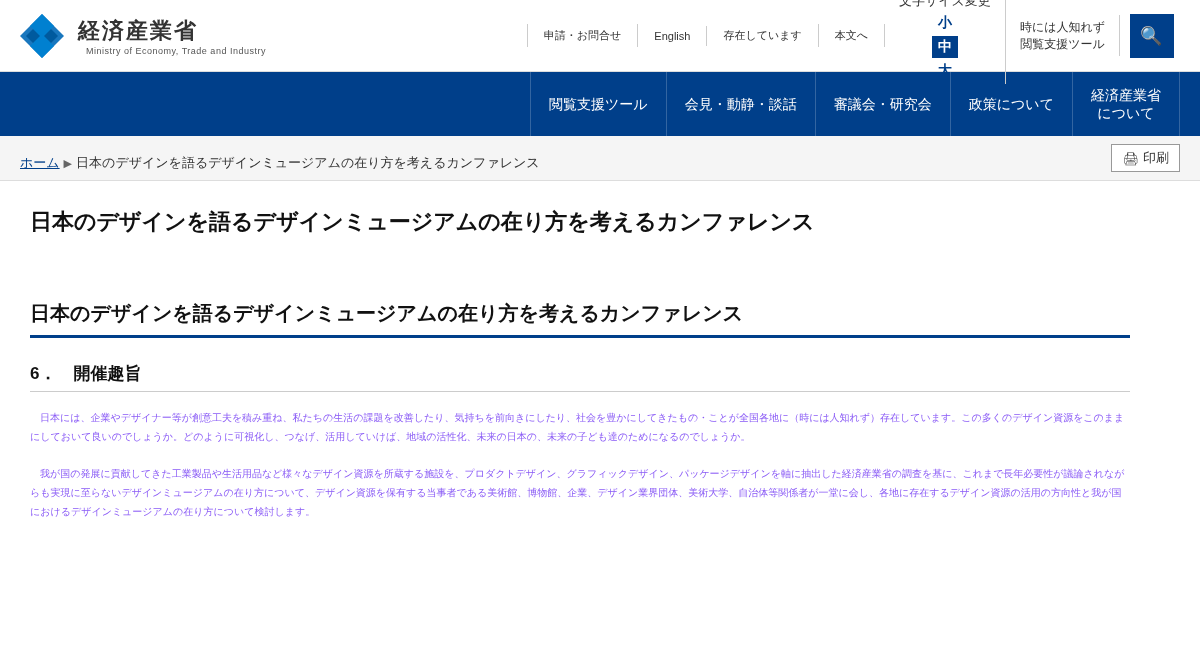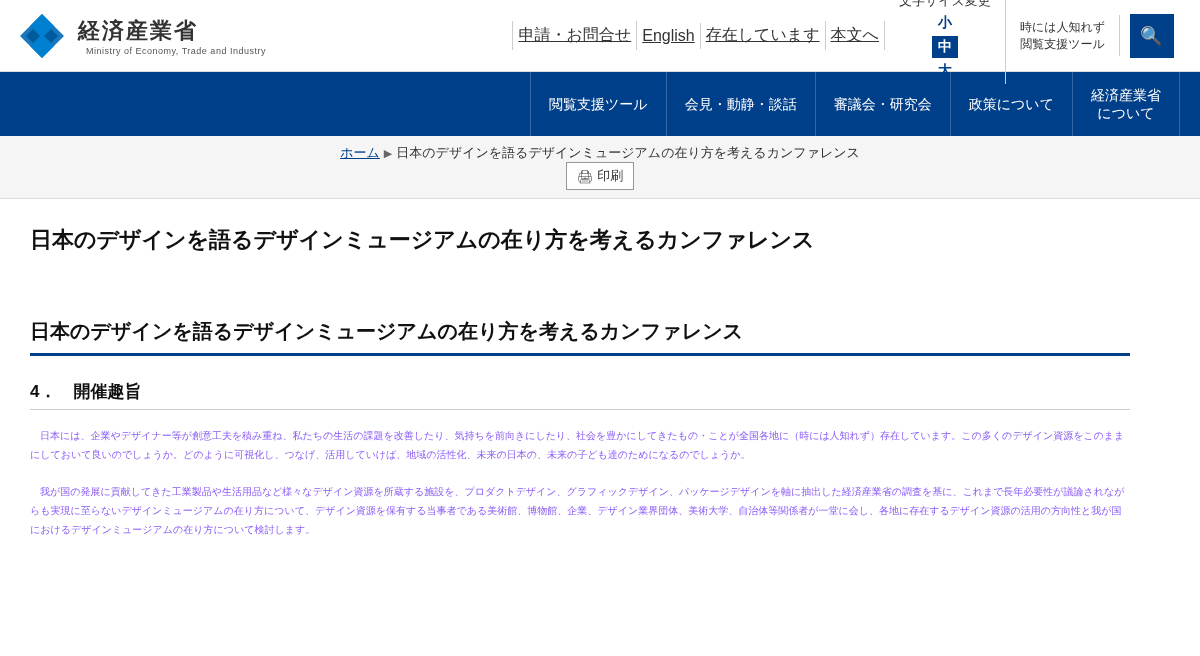--- a/index.html
+++ b/index.html
@@ -38,27 +38,26 @@
     }
     .header-nav-top {
       display: flex;
       align-items: center;
       gap: 0;
       flex: 1;
       justify-content: flex-end;
       padding-right: 10px;
     }
     .header-nav-top-item {
-      padding: 4px 5px;
-      font-size: 16px;
+      padding: 4px 16px;
+      font-size: 11px;
       color: #333;
       border-right: 1px solid #ccc;
       cursor: pointer;
       white-space: nowrap;
-      text-decoration: underline;
     }
     .header-nav-top-item:first-child {
       border-left: 1px solid #ccc;
     }
     .font-size-controls {
       display: flex;
       align-items: center;
       padding: 4px 14px;
       border-right: 1px solid #ccc;
       gap: 4px;
@@ -121,25 +120,24 @@
       line-height: 1.3;
     }
     .main-nav-item:last-child {
       border-right: 1px solid rgba(255,255,255,0.2);
     }
 
     
     .breadcrumb-bar {
       padding: 8px 20px;
       display: flex;
-      align-items: center;
+      align-items: flex-end;
       justify-content: space-between;
       background: #f5f5f5;
       border-bottom: 1px solid #ddd;
-      flex-direction: column;
     }
     .breadcrumb {
       display: flex;
       align-items: center;
       gap: 4px;
       font-size: 13px;
     }
     .breadcrumb-home {
       color: #003f8a;
       cursor: pointer;
@@ -269,19 +267,19 @@
     <span>印刷</span>
   </button>
 </div>
 
 <div class="main-content">
   <h1 class="page-title">日本のデザインを語るデザインミュージアムの在り方を考えるカンファレンス</h1>
 
   <div class="content-section">
     <h2 class="section-title-main">日本のデザインを語るデザインミュージアムの在り方を考えるカンファレンス</h2>
 
-    <h3 class="section-heading">4．　開催趣旨</h3>
+    <h3 class="section-heading">6．　開催趣旨</h3>
 
     <p class="section-paragraph">日本には、企業やデザイナー等が創意工夫を積み重ね、私たちの生活の課題を改善したり、気持ちを前向きにしたり、社会を豊かにしてきたもの・ことが全国各地に（時には人知れず）存在しています。この多くのデザイン資源をこのままにしておいて良いのでしょうか。どのように可視化し、つなげ、活用していけば、地域の活性化、未来の日本の、未来の子ども達のためになるのでしょうか。</p>
 
     <p class="section-paragraph">我が国の発展に貢献してきた工業製品や生活用品など様々なデザイン資源を所蔵する施設を、プロダクトデザイン、グラフィックデザイン、パッケージデザインを軸に抽出した経済産業省の調査を基に、これまで長年必要性が議論されながらも実現に至らないデザインミュージアムの在り方について、デザイン資源を保有する当事者である美術館、博物館、企業、デザイン業界団体、美術大学、自治体等関係者が一堂に会し、各地に存在するデザイン資源の活用の方向性と我が国におけるデザインミュージアムの在り方について検討します。</p>
   </div>
 </div>
 
 </body></html>

